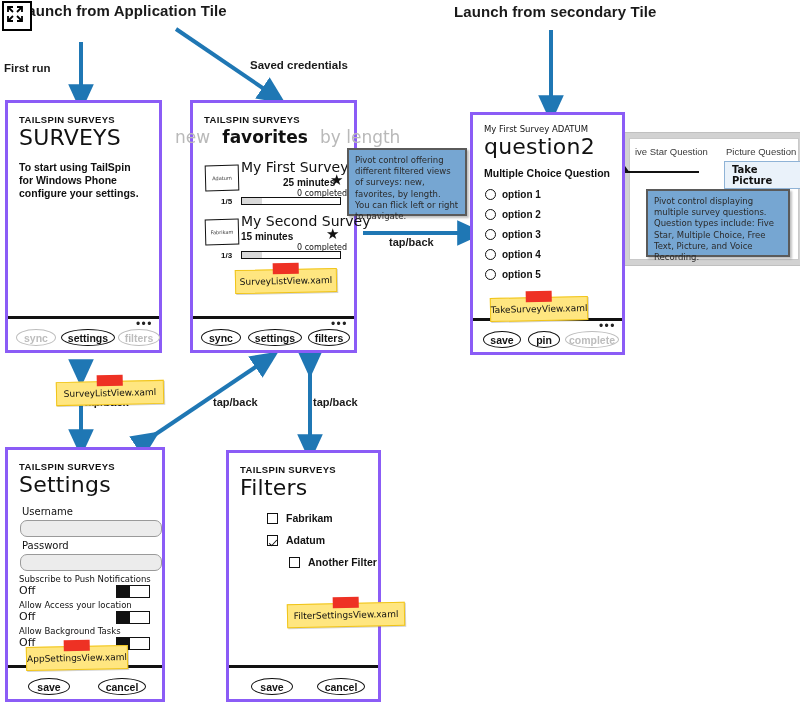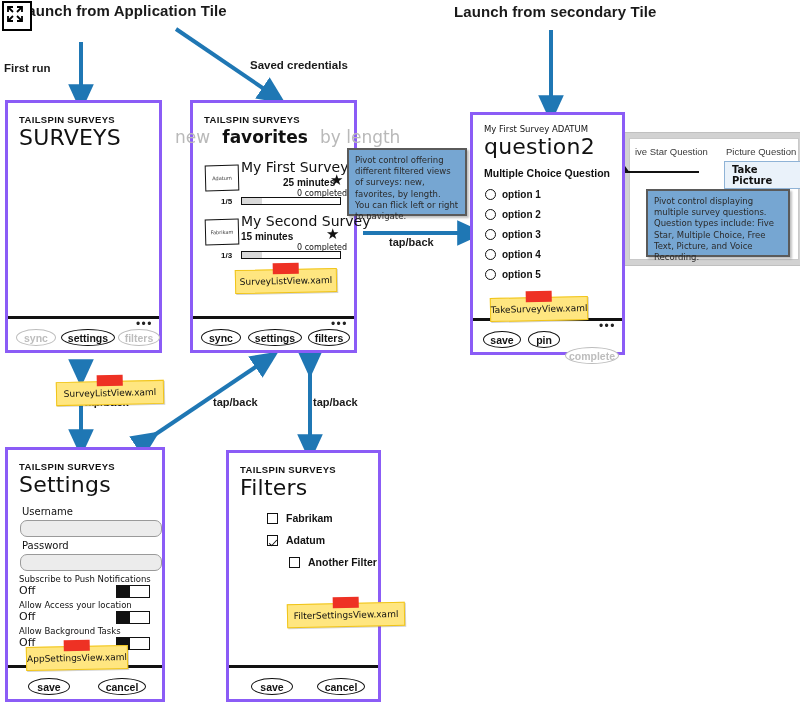--- a/index.html
+++ b/index.html
@@ -201,20 +201,21 @@
   <div class="takepic" style="left:100px;top:28px;">Take Picture</div>
   <div class="hline" style="left:-7px;top:38px;width:82px;"></div>
   <div class="tri-up" style="left:-4px;top:33px;"></div>
   <div class="callout" style="left:22px;top:56px;width:144px;height:68px;">Pivot control displaying multiple survey questions. Question types include: Five Star, Multiple Choice, Free Text, Picture, and Voice Recording.</div>
 </div>
 
 <div class="abs phone" style="left:5px;top:100px;width:157px;height:253px;">
   <div class="screen">
     <div class="brand abs" style="left:11px;top:11px;">TAILSPIN SURVEYS</div>
     <div class="pagetitle abs" style="left:11px;top:22px;">SURVEYS</div>
+    <div class="bodytext abs" style="left:11px;top:58px;width:128px;">To start using TailSpin for Windows Phone configure your settings.</div>
 
     <div class="sticky" style="left:48px;top:278px;width:106px;height:22px;">
       <span class="tape"></span>
       <span>SurveyListView.xaml</span>
     </div>
 
     <div class="appbar">
       <span class="dots">•••</span>
       <span class="pill disabled" style="left:8px;width:40px;">sync</span>
       <span class="pill" style="left:53px;width:54px;">settings</span>
@@ -303,21 +304,21 @@
 
     <div class="sticky" style="left:17px;top:182px;width:96px;height:22px;">
       <span class="tape"></span>
       <span>TakeSurveyView.xaml</span>
     </div>
 
     <div class="appbar">
       <span class="dots">•••</span>
       <span class="pill" style="left:10px;width:38px;">save</span>
       <span class="pill" style="left:55px;width:32px;">pin</span>
-      <span class="pill disabled" style="left:92px;width:54px;margin-top:16px;">complete</span>
+      <span class="pill disabled" style="left:92px;width:54px;">complete</span>
     </div>
   </div>
 </div>
 
 <div class="abs phone" style="left:5px;top:447px;width:160px;height:255px;">
   <div class="screen">
     <div class="brand abs" style="left:11px;top:11px;">TAILSPIN SURVEYS</div>
     <div class="pagetitle abs" style="left:11px;top:22px;">Settings</div>
 
     <div class="fld-label" style="left:14px;top:56px;">Username</div>

